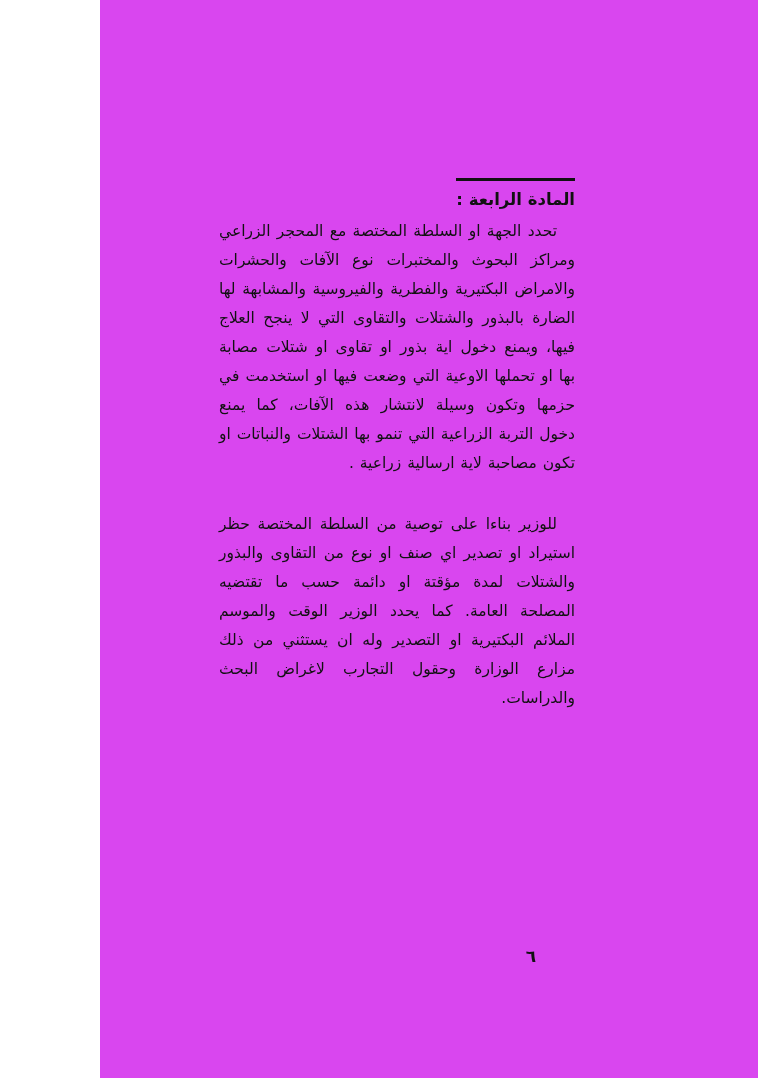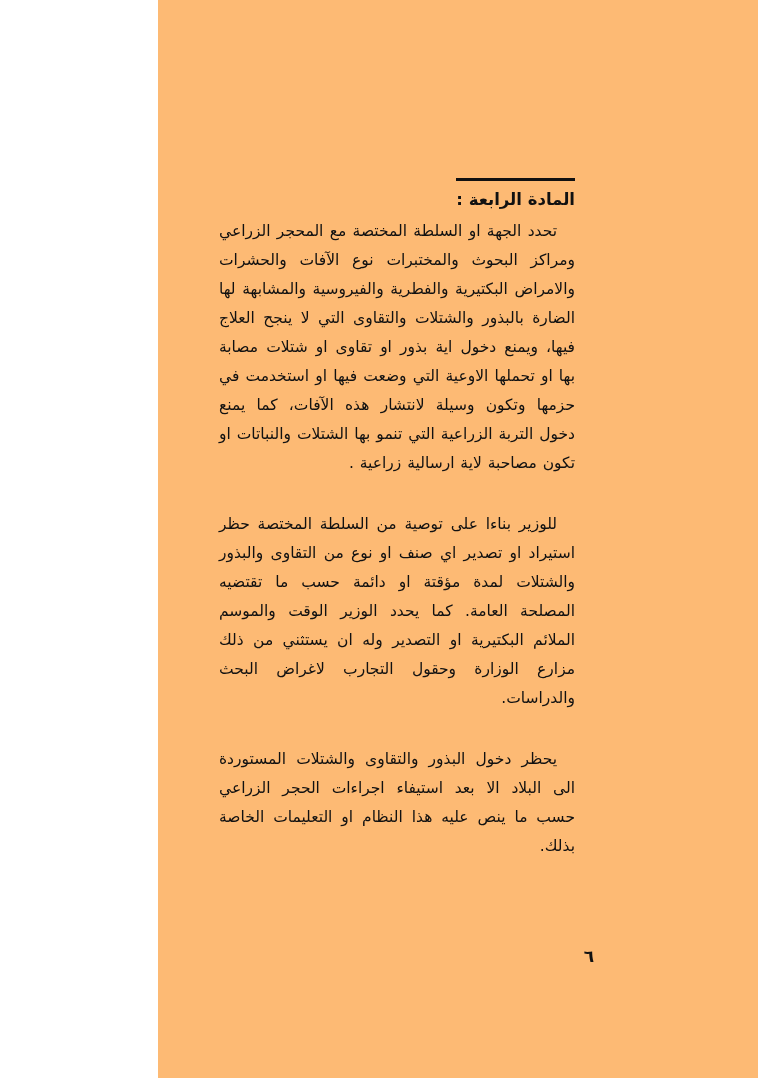--- a/index.html
+++ b/index.html
@@ -8,23 +8,23 @@
     height: 1078px;
     background: #ffffff;
   }
   body {
     font-family: "DejaVu Sans", sans-serif;
     color: #111111;
     direction: rtl;
   }
   .page {
     position: relative;
-    width: 600px;
+    width: 658px;
     height: 1078px;
-    background: #fdba74;
+    background: #d946ef;
     overflow: hidden;
   }
   .content {
     position: absolute;
     top: 178px;
     right: 183px;
     width: 392px;
     direction: rtl;
   }
   .article {
@@ -68,19 +68,18 @@
     <section class="article">
       <h2 class="heading">المادة الرابعة :</h2>
       <p class="body-text">تحدد الجهة او السلطة المختصة مع المحجر الزراعي ومراكز البحوث والمختبرات نوع الآفات والحشرات والامراض البكتيرية والفطرية والفيروسية والمشابهة لها الضارة بالبذور والشتلات والتقاوى التي لا ينجح العلاج فيها، ويمنع دخول اية بذور او تقاوى او شتلات مصابة بها او تحملها الاوعية التي وضعت فيها او استخدمت في حزمها وتكون وسيلة لانتشار هذه الآفات، كما يمنع دخول التربة الزراعية التي تنمو بها الشتلات والنباتات او تكون مصاحبة لاية ارسالية زراعية .</p>
     </section>
 
     <section class="article">
       <p class="body-text">للوزير بناءا على توصية من السلطة المختصة حظر استيراد او تصدير اي صنف او نوع من التقاوى والبذور والشتلات لمدة مؤقتة او دائمة حسب ما تقتضيه المصلحة العامة. كما يحدد الوزير الوقت والموسم الملائم البكتيرية او التصدير وله ان يستثني من ذلك مزارع الوزارة وحقول التجارب لاغراض البحث والدراسات.</p>
     </section>
 
     <section class="article">
-      <p class="body-text">يحظر دخول البذور والتقاوى والشتلات المستوردة الى البلاد الا بعد استيفاء اجراءات الحجر الزراعي حسب ما ينص عليه هذا النظام او التعليمات الخاصة بذلك.</p>
     </section>
 
   </div>
 
   <div class="page-number">٦</div>
 </div>
 
 </body></html>

